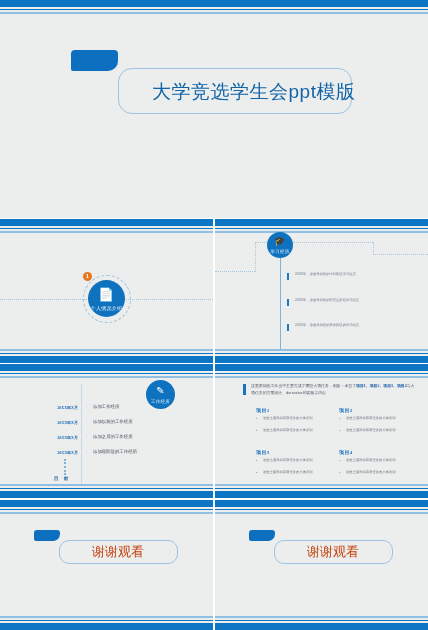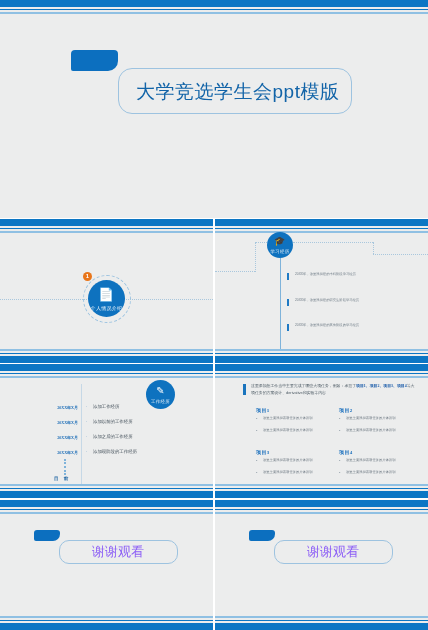--- a/index.html
+++ b/index.html
@@ -215,21 +215,21 @@
     background: #0c6fbf;
     border-radius: 3px 3px 7px 2px;
   }
   .thx-frame {
     position: absolute;
     border: 1px solid #9dc3e0;
     border-radius: 10px;
   }
   .thx-text {
     position: absolute;
-    color: #8b5cf6;
+    color: #c2410c;
     white-space: nowrap;
     font-family: Liberation Serif, serif;
   }
 </style>
 </head>
 <body>
 
 <div class="deck">
 
   <div class="slide full" style="top:0; height:218px;">
@@ -238,21 +238,21 @@
       <div class="bar white" style="top:7px;"></div>
       <div class="bar thin" style="top:9px;"></div>
       <div class="bar white" style="top:10px;"></div>
       <div class="bar pale" style="top:12px;"></div>
     </div>
 
     <div class="title-tab" style="left:71px; top:50px; width:47px; height:21px;"></div>
 
     <div class="title-frame" style="left:118px; top:68px; width:232px; height:44px;"></div>
 
-    <div class="title-text" style="left:136px; top:79px; font-size:19px;">大学竞选学生会ppt模版</div>
+    <div class="title-text" style="left:152px; top:79px; font-size:19px;">大学竞选学生会ppt模版</div>
   </div>
 
   <div class="slide halfL" style="top:219px; height:144px;">
     <div class="stripes-top">
       <div class="bar thick" style="top:0;"></div>
       <div class="bar white" style="top:7px;"></div>
       <div class="bar thin" style="top:9px;"></div>
       <div class="bar white" style="top:10px;"></div>
       <div class="bar pale" style="top:12px;"></div>
     </div>

